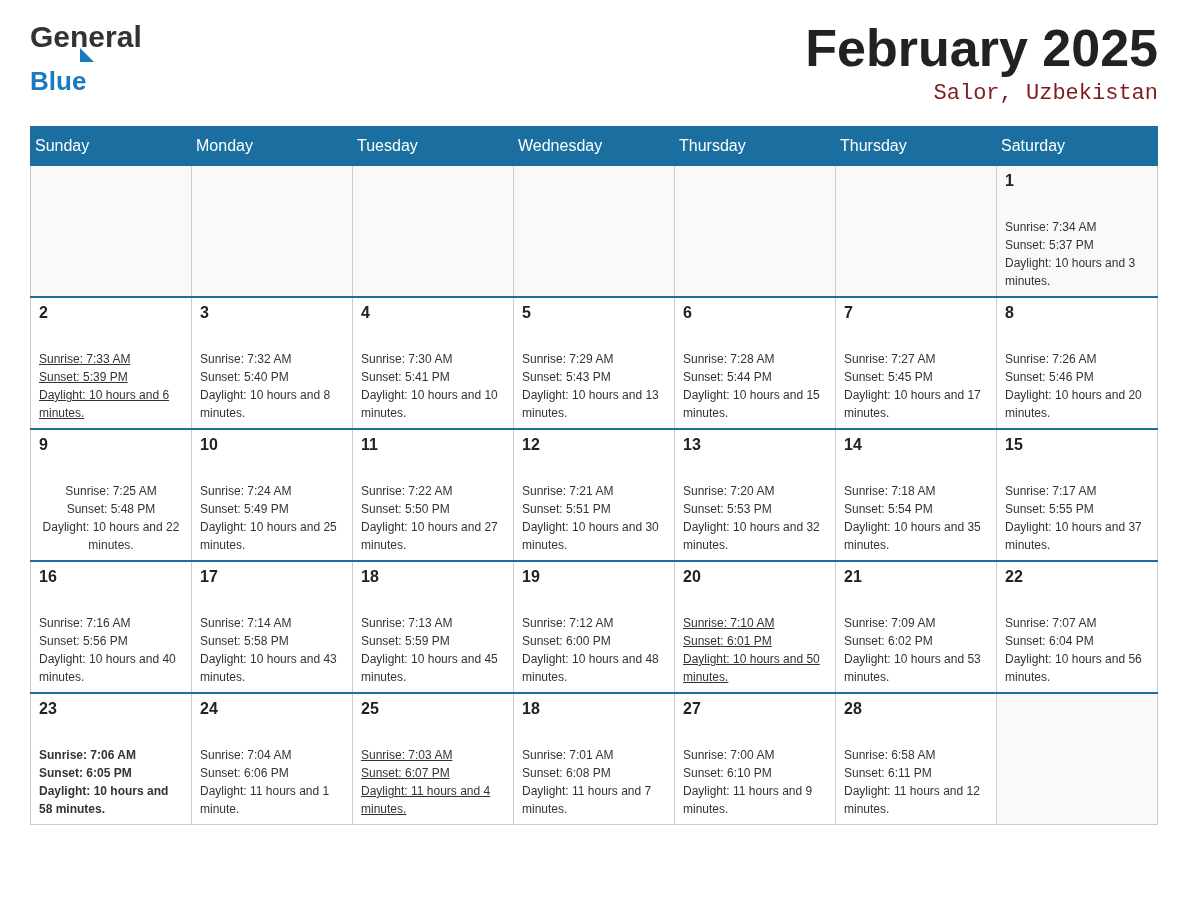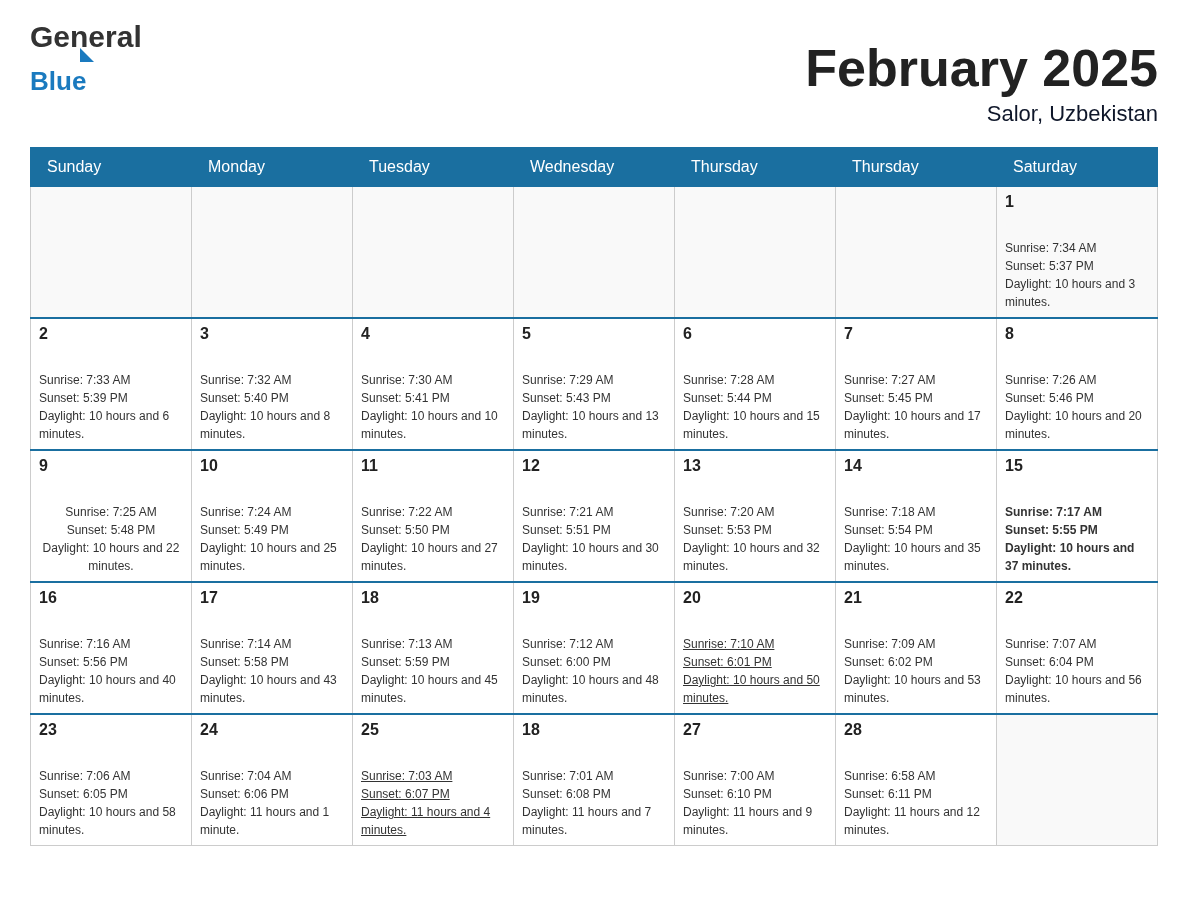--- a/index.html
+++ b/index.html
@@ -22,43 +22,43 @@
       align-items: flex-start;
     }
     .logo-line2 {
       color: #1a7abf;
       font-size: 26px;
       font-weight: bold;
       margin-top: -2px;
     }
     .title-area {
       text-align: right;
-      margin-top: 20px;
     }
     .month-title {
       font-size: 52px;
       font-weight: bold;
       color: #222;
       line-height: 1.1;
     }
     .location {
       font-size: 22px;
-      color: #0f172a;
+      color: #7f1d1d;
       margin-top: 4px;
+      font-family: Liberation Mono, monospace;
     }
     .calendar {
       width: 100%;
       border-collapse: collapse;
     }
     .calendar th {
       background: #1a6fa0;
       color: #fff;
       font-size: 16px;
       font-weight: normal;
-      padding: 10px 16px;
+      padding: 10px 4px;
       text-align: left;
       border: 1px solid #1a6fa0;
     }
     .calendar td {
       vertical-align: top;
       border: 1px solid #ccc;
       padding: 6px 8px;
       width: calc(100%/7);
       min-height: 110px;
       height: 110px;
@@ -148,21 +148,21 @@
         <td>
           <span class="day-num">1</span>
           <div class="day-info" style="white-space: pre-line;">Sunrise: 7:34 AM
 Sunset: 5:37 PM
 Daylight: 10 hours and 3 minutes.</div>
         </td>
       </tr>
       <tr class="week-row">
         <td>
           <span class="day-num">2</span>
-          <div class="day-info" style="white-space: pre-line;">Sunrise: 7:33 AM
+          <div class="day-info" style="white-space: pre-line; text-decoration: underline;">Sunrise: 7:33 AM
 Sunset: 5:39 PM
 Daylight: 10 hours and 6 minutes.</div>
         </td>
         <td>
           <span class="day-num">3</span>
           <div class="day-info" style="white-space: pre-line;">Sunrise: 7:32 AM
 Sunset: 5:40 PM
 Daylight: 10 hours and 8 minutes.</div>
         </td>
         <td>
@@ -228,21 +228,21 @@
 Daylight: 10 hours and 32 minutes.</div>
         </td>
         <td>
           <span class="day-num">14</span>
           <div class="day-info" style="white-space: pre-line;">Sunrise: 7:18 AM
 Sunset: 5:54 PM
 Daylight: 10 hours and 35 minutes.</div>
         </td>
         <td>
           <span class="day-num">15</span>
-          <div class="day-info" style="white-space: pre-line; font-weight: bold;">Sunrise: 7:17 AM
+          <div class="day-info" style="white-space: pre-line;">Sunrise: 7:17 AM
 Sunset: 5:55 PM
 Daylight: 10 hours and 37 minutes.</div>
         </td>
       </tr>
       <tr class="week-row">
         <td>
           <span class="day-num">16</span>
           <div class="day-info" style="white-space: pre-line;">Sunrise: 7:16 AM
 Sunset: 5:56 PM
 Daylight: 10 hours and 40 minutes.</div>
@@ -280,21 +280,21 @@
         <td>
           <span class="day-num">22</span>
           <div class="day-info" style="white-space: pre-line;">Sunrise: 7:07 AM
 Sunset: 6:04 PM
 Daylight: 10 hours and 56 minutes.</div>
         </td>
       </tr>
       <tr class="week-row">
         <td>
           <span class="day-num">23</span>
-          <div class="day-info" style="white-space: pre-line;">Sunrise: 7:06 AM
+          <div class="day-info" style="white-space: pre-line; font-weight: bold;">Sunrise: 7:06 AM
 Sunset: 6:05 PM
 Daylight: 10 hours and 58 minutes.</div>
         </td>
         <td>
           <span class="day-num">24</span>
           <div class="day-info" style="white-space: pre-line;">Sunrise: 7:04 AM
 Sunset: 6:06 PM
 Daylight: 11 hours and 1 minute.</div>
         </td>
         <td>

